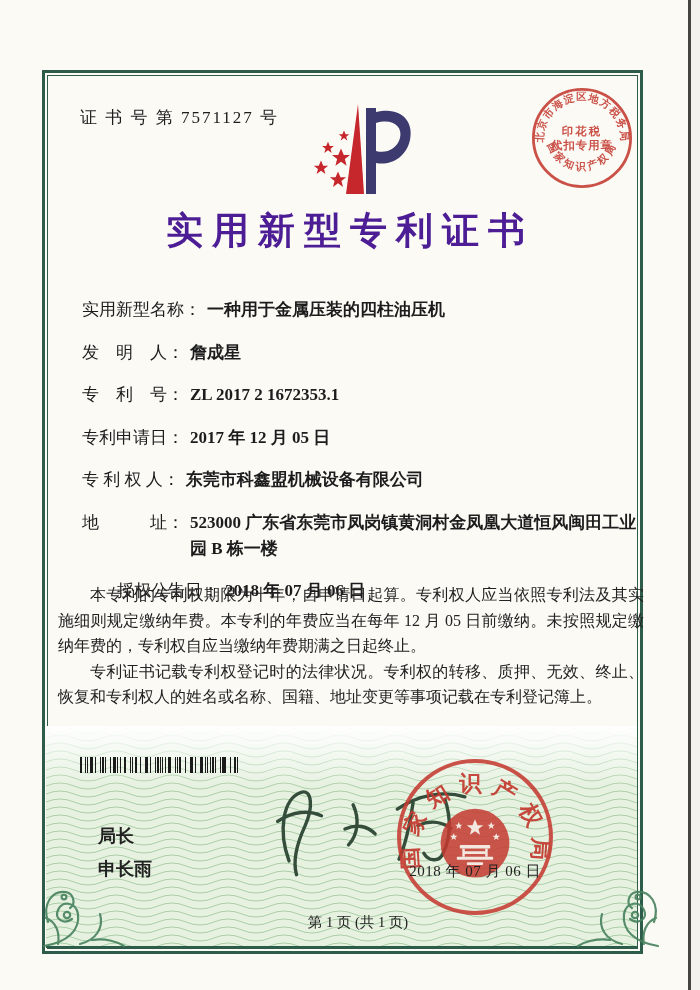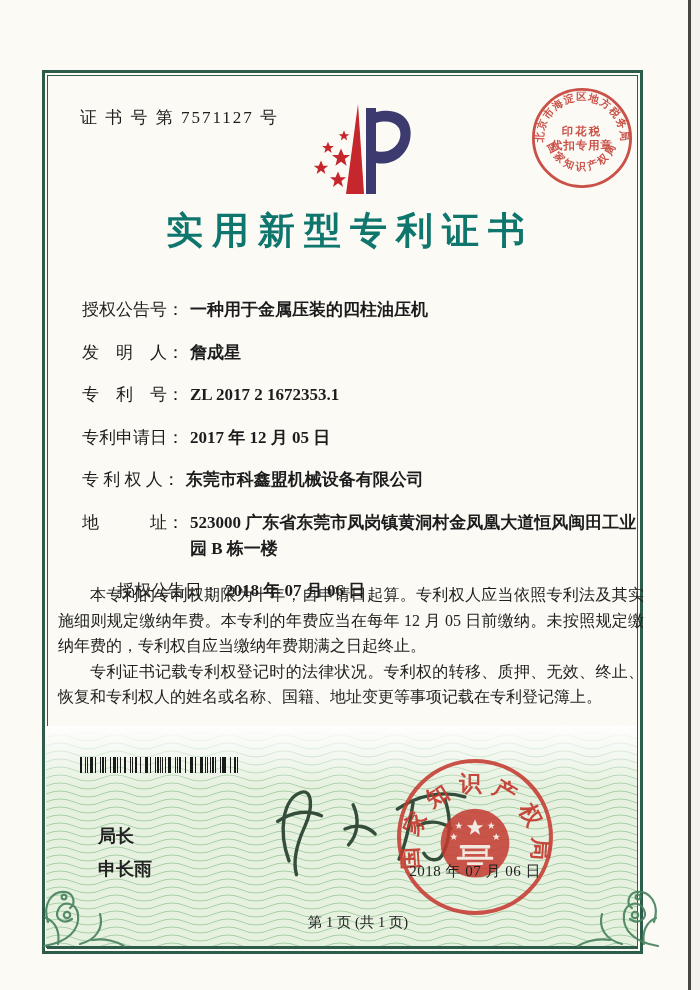--- a/index.html
+++ b/index.html
@@ -13,21 +13,21 @@
   .scan-margin-right{position:absolute;top:0;left:691px;width:9px;height:990px;background:#f3f2ee;}
 
   .frame{position:absolute;left:42px;top:70px;width:595px;height:878px;border:3px solid #2e5c4b;}
   .frame-inner{position:absolute;inset:2px;border:1px solid #2e5c4b;}
 
   .cert-number{position:absolute;left:80px;top:106px;font-size:17px;letter-spacing:2px;}
 
   .logo{position:absolute;left:288px;top:96px;width:146px;height:112px;}
 
   .title{position:absolute;left:0;top:206px;width:700px;text-align:center;
-    font-size:37px;font-weight:bold;letter-spacing:9px;color:#0f766e;}
+    font-size:37px;font-weight:bold;letter-spacing:9px;color:#4c1d95;}
 
   .tax-stamp{position:absolute;left:528px;top:84px;width:108px;height:108px;opacity:.88;}
 
   .fields{position:absolute;left:82px;top:297px;width:556px;font-size:17px;}
   .field-row{margin-bottom:16.5px;line-height:26px;display:flex;align-items:flex-start;}
   .field-label{white-space:pre;flex:none;}
   .field-value{margin-left:6px;max-width:452px;font-weight:bold;}
   .field-row.double{display:flex;justify-content:space-between;padding-right:6px;}
   .pair{display:flex;margin-left:35px;}
 
@@ -101,21 +101,21 @@
   </text>
   <text font-size="9.6" fill="#c43a30" letter-spacing="2.5" font-weight="bold">
     <textPath href="#taxBottom" startOffset="50%" text-anchor="middle">国家知识产权局</textPath>
   </text>
   <text x="50" y="47" text-anchor="middle" font-size="10.5" fill="#c43a30" font-weight="bold" letter-spacing="2">印花税</text>
   <text x="50" y="60" text-anchor="middle" font-size="10.5" fill="#c43a30" font-weight="bold" letter-spacing="1">代扣专用章</text>
 </svg>
 
 <div class="fields">
   <div class="field-row">
-    <span class="field-label">授权公告号：</span>
+    <span class="field-label">实用新型名称：</span>
     <span class="field-value">一种用于金属压装的四柱油压机</span>
   </div>
   <div class="field-row">
     <span class="field-label">发　明　人：</span>
     <span class="field-value">詹成星</span>
   </div>
   <div class="field-row">
     <span class="field-label">专　利　号：</span>
     <span class="field-value">ZL 2017 2 1672353.1</span>
   </div>

